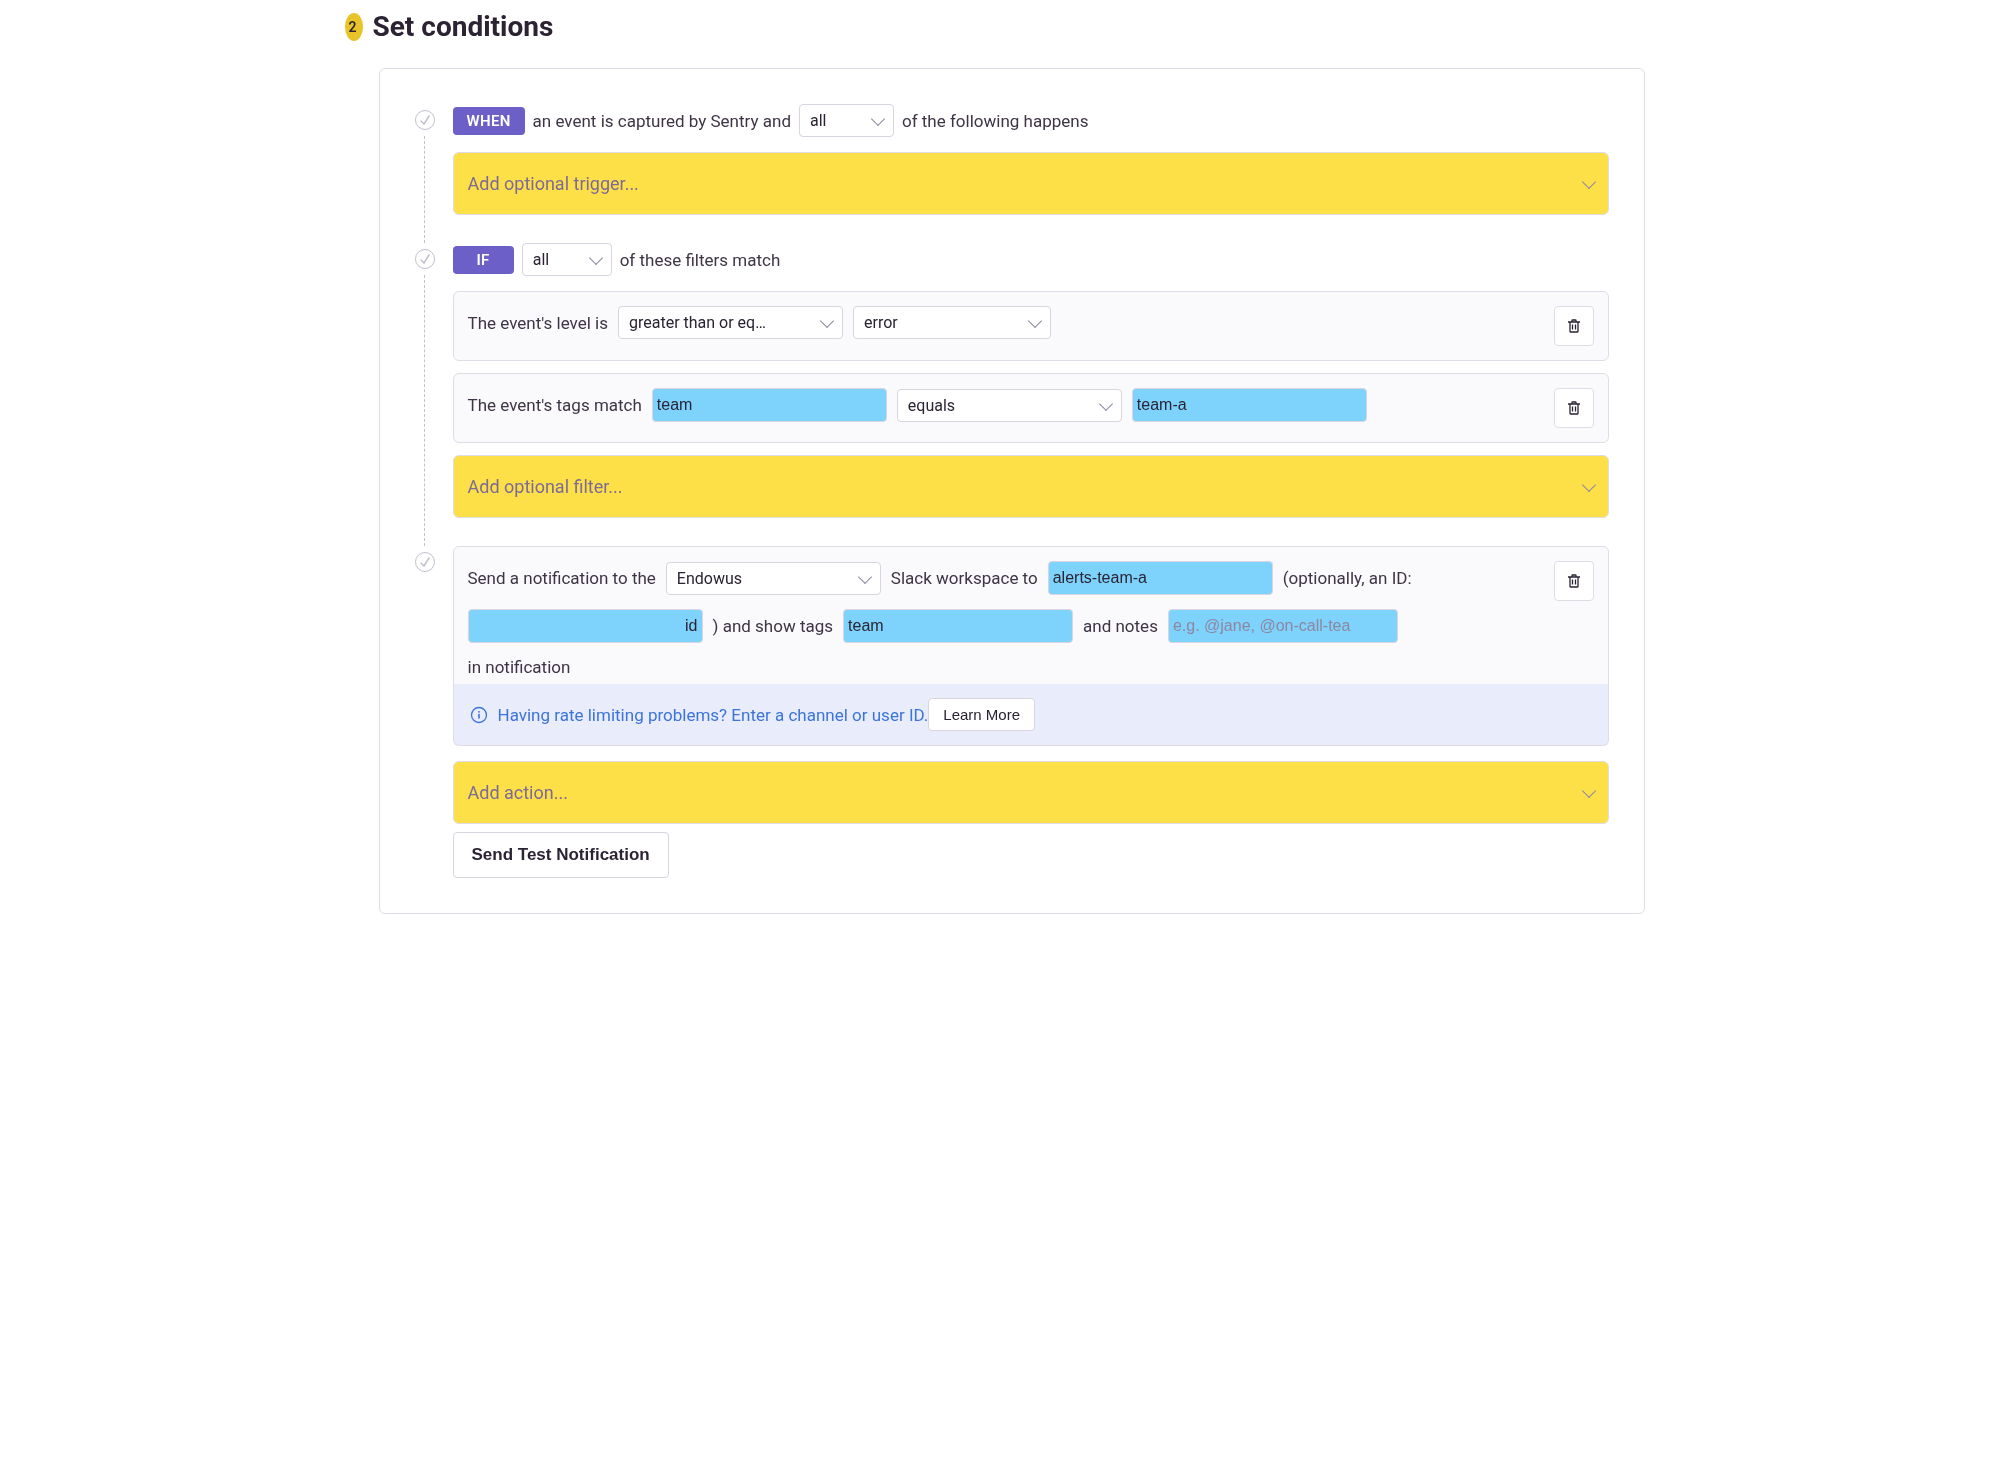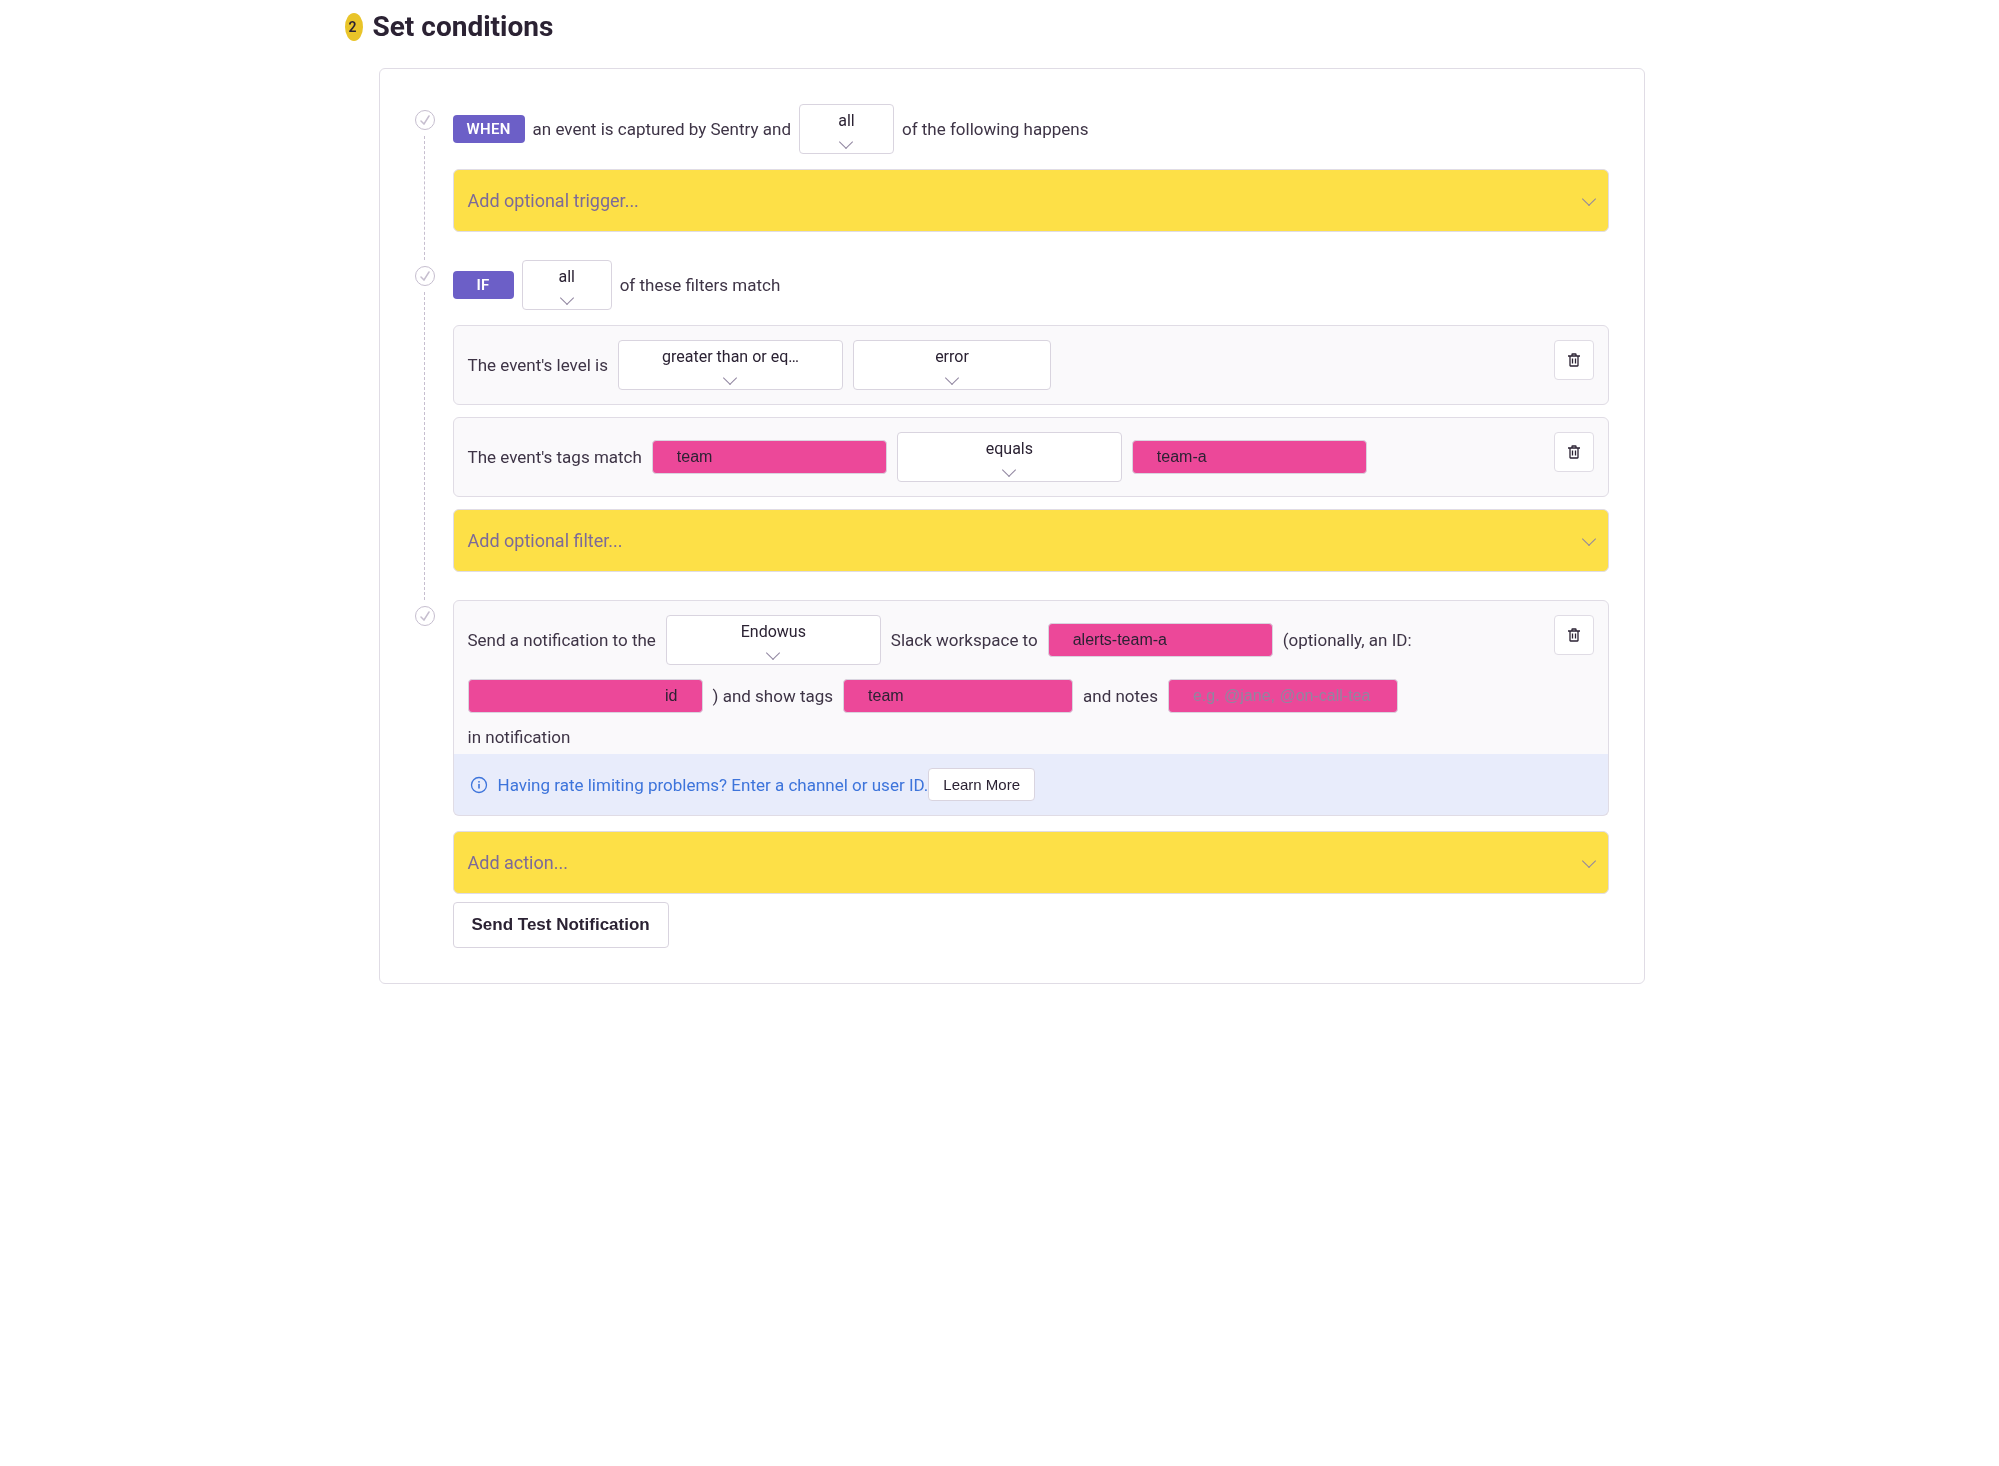--- a/index.html
+++ b/index.html
@@ -98,27 +98,26 @@
     justify-content: space-between;
     border: 1px solid #d9d4df;
     border-radius: 4px;
     background: #fff;
     padding: 6px 10px;
     font-size: 16px;
     color: #2b2233;
     cursor: pointer;
     min-width: 90px;
     gap: 10px;
-    flex-direction: column;
   }
   .input-like {
     border: 1px solid #d9d4df;
     border-radius: 4px;
-    background: #ec4899;
-    padding: 7px 24px;
+    background: #7dd3fc;
+    padding: 7px 4px;
     font-size: 16px;
     color: #2b2233;
   }
   .input-like::placeholder { color: #9086a0; }
   .chevron {
     width: 10px; height: 10px;
     border-right: 1.5px solid #9086a0;
     border-bottom: 1.5px solid #9086a0;
     transform: rotate(45deg);
     margin-top: -3px;

